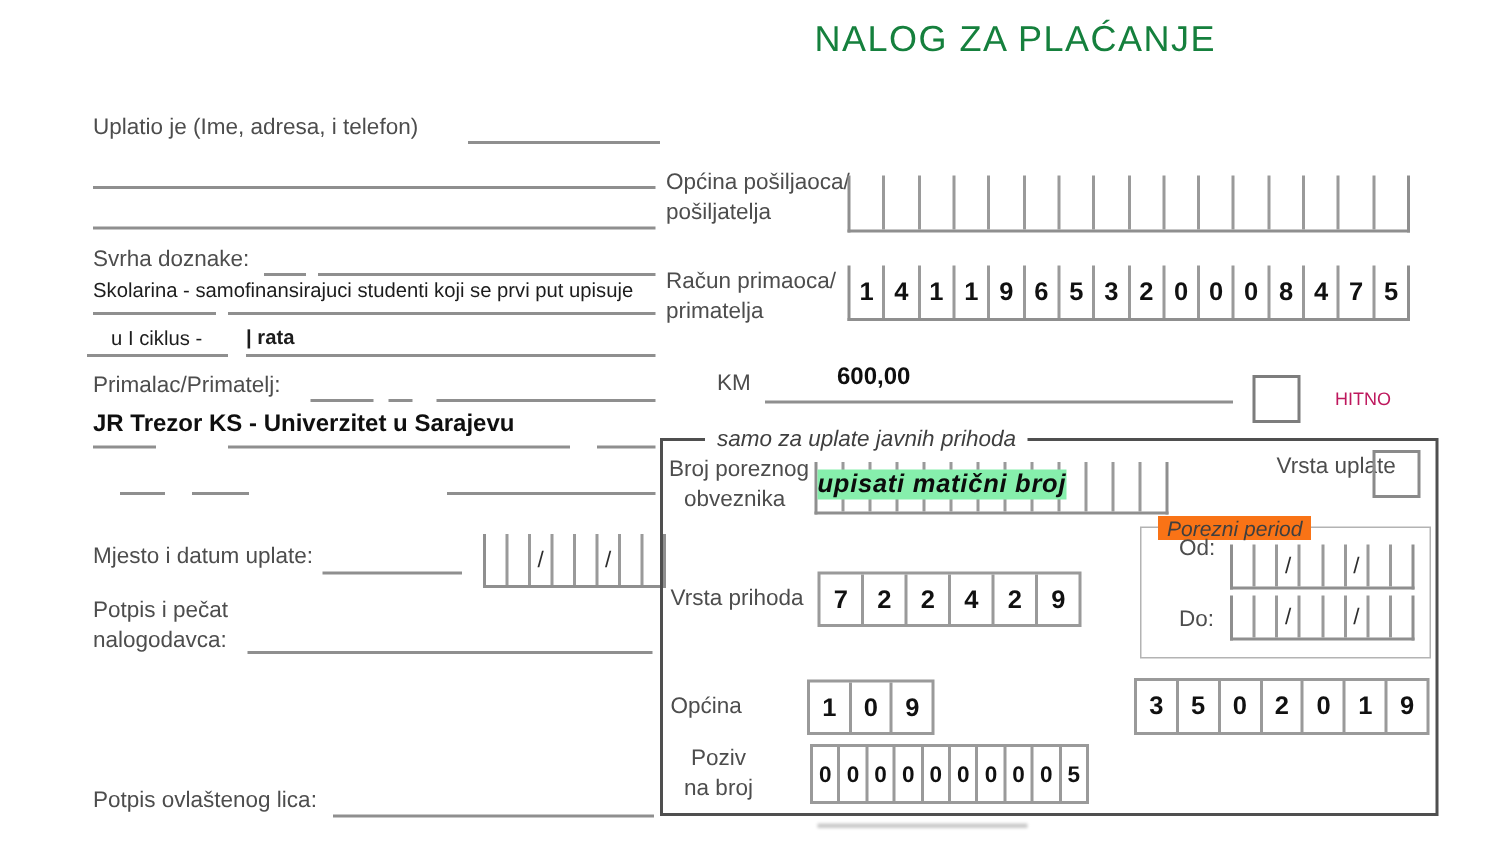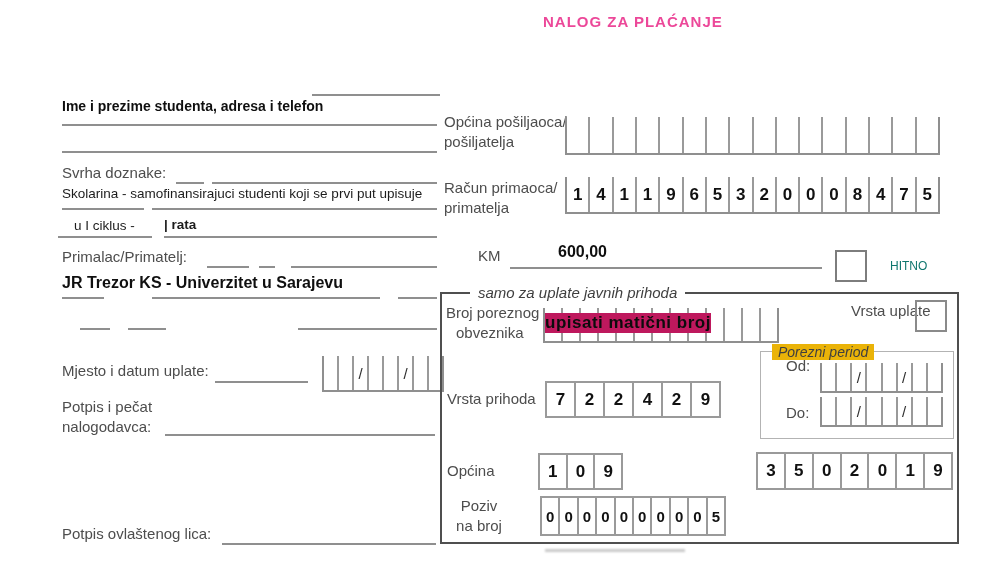--- a/index.html
+++ b/index.html
@@ -1,56 +1,56 @@
 <!DOCTYPE html>
 <html><head>
 <meta charset="utf-8">
 <style>
   html,body{margin:0;padding:0;background:#fff;}
   .canvas{position:relative;width:997px;height:561px;background:#ffffff;overflow:hidden;
           font-family:"Liberation Sans",sans-serif;color:#4d4d4d;}
-  .title{position:absolute;left:543px;top:13px;font-size:15px;font-weight:bold;
-         letter-spacing:1px;color:#ec4899;}
+  .title{position:absolute;left:543px;top:13px;font-size:24px;font-weight:normal;
+         letter-spacing:1px;color:#15803d;}
   .lbl{position:absolute;font-size:15px;color:#4d4d4d;white-space:nowrap;}
-  .lbl-sm{position:absolute;font-size:12px;color:#0f766e;white-space:nowrap;}
+  .lbl-sm{position:absolute;font-size:12px;color:#be185d;white-space:nowrap;}
   .filled{position:absolute;font-weight:bold;color:#0f0f0f;white-space:pre;}
   .filled-reg{position:absolute;font-weight:normal;color:#1c1c1c;white-space:pre;}
   .uline{position:absolute;height:2px;background:#8f8f8f;}
   .comb{position:absolute;display:flex;border-bottom:2px solid #8f8f8f;
         border-left:2px solid #8f8f8f;border-right:2px solid #8f8f8f;}
   .comb .cell{flex:1 1 0;border-right:2px solid #9a9a9a;display:flex;align-items:center;
         justify-content:center;font-weight:bold;font-size:17px;color:#111;
         font-family:"Liberation Sans",sans-serif;}
   .comb .cell:last-child{border-right:none;}
   .gridbox{position:absolute;display:flex;border:2px solid #9a9a9a;}
   .gridbox .cell{flex:1 1 0;border-right:2px solid #9a9a9a;display:flex;align-items:center;
         justify-content:center;font-weight:bold;font-size:17px;color:#111;}
   .gridbox .cell:last-child{border-right:none;}
   .small-digits .cell{font-size:15px;}
   .date .cell{font-weight:normal;font-size:15px;color:#2e2e2e;}
   .bigbox{position:absolute;border:2px solid #4f4f4f;background:transparent;}
   .legend{position:absolute;font-style:italic;font-size:15px;color:#3f3f3f;background:#fff;
           padding:0 8px;white-space:nowrap;}
   .ppbox{position:absolute;border:1px solid #b3b3b3;}
-  .legend2{position:absolute;font-style:italic;font-size:14px;color:#3f3f3f;background:#eab308;
+  .legend2{position:absolute;font-style:italic;font-size:14px;color:#3f3f3f;background:#f97316;
           padding:0 6px;white-space:nowrap;}
   .checkbox{position:absolute;width:28px;height:28px;border:2px solid #7d7d7d;background:#fff;}
-  .overlay{position:absolute;background:#be185d;font-weight:bold;color:#0c0c0c;white-space:nowrap;}
+  .overlay{position:absolute;background:#86efac;font-weight:bold;color:#0c0c0c;white-space:nowrap;font-style:italic;}
   .centerlbl{position:absolute;font-size:15px;color:#4d4d4d;text-align:center;line-height:20px;}
   .smudge{position:absolute;background:#c9c9c9;filter:blur(1px);}
 </style>
 </head>
 <body>
 
 <div class="canvas">
 
   <div class="title">NALOG ZA PLAĆANJE</div>
 
+  <div class="lbl" style="left:62px;top:76px;">Uplatio je (Ime, adresa, i telefon)</div>
   <div class="uline" style="left:312px;top:94px;width:128px;"></div>
-  <div class="filled" style="left:62px;top:98px;font-size:14px;">Ime i prezime studenta, adresa i telefon</div>
   <div class="uline" style="left:62px;top:124px;width:375px;"></div>
   <div class="uline" style="left:62px;top:151px;width:375px;"></div>
 
   <div class="lbl" style="left:444px;top:113px;">Općina pošiljaoca/</div>
   <div class="lbl" style="left:444px;top:133px;">pošiljatelja</div>
   <div class="comb" style="left:565px;top:117px;width:371px;height:36px;">
       <span class="cell"></span>
       <span class="cell"></span>
       <span class="cell"></span>
       <span class="cell"></span>

